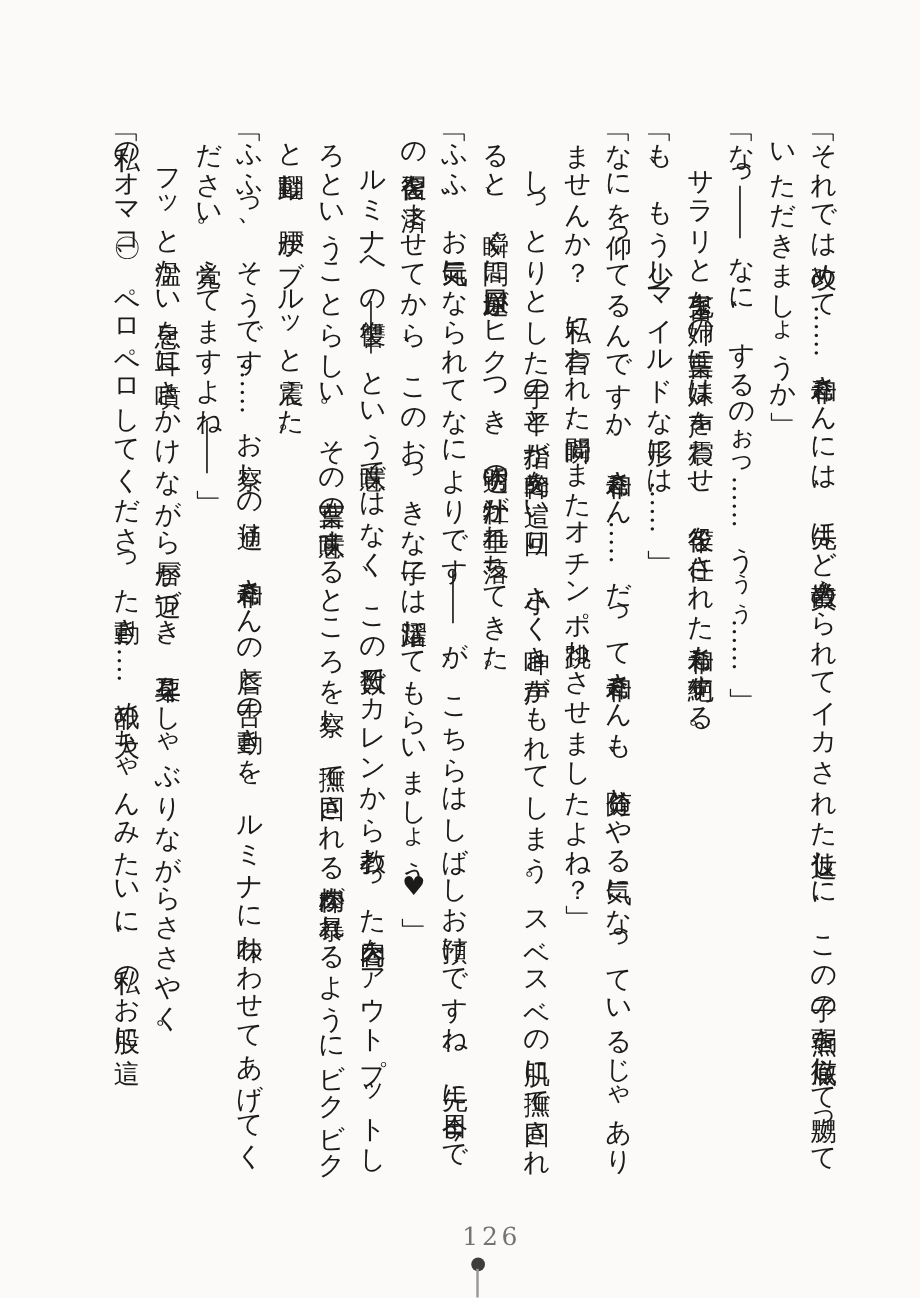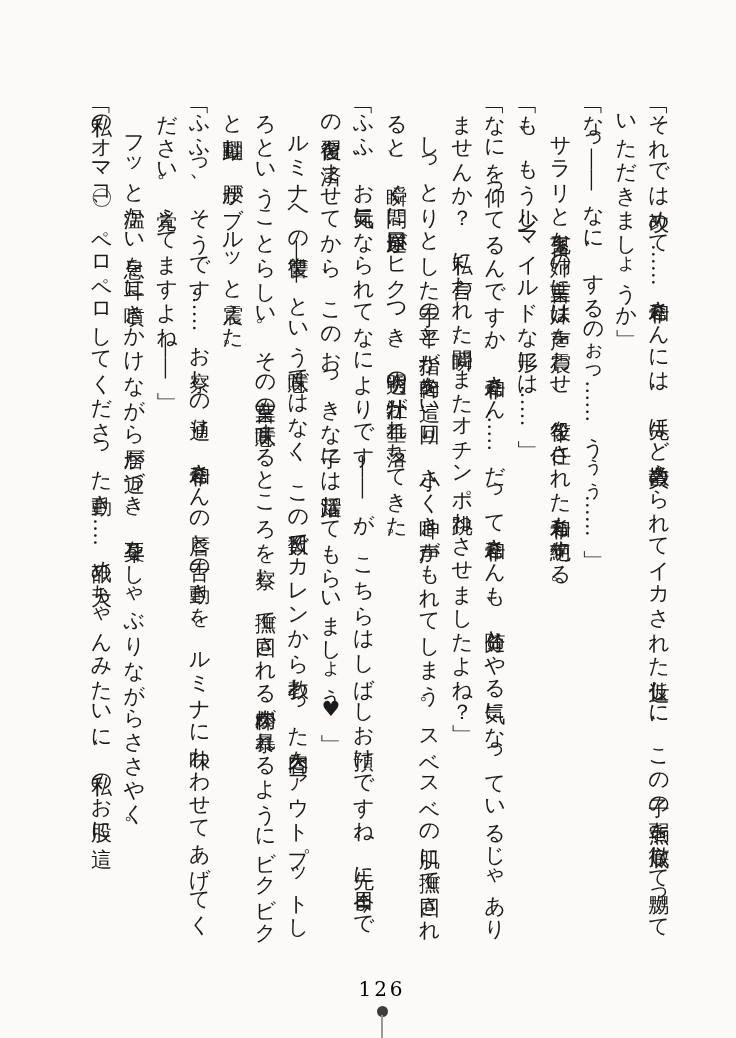--- a/index.html
+++ b/index.html
@@ -37,24 +37,24 @@
     padding: 0;
   }
   .text-block p.indent {
     text-indent: 1em;
   }
   .page-number {
     position: absolute;
     top: 977px;
     left: 347px;
     width: 70px;
-    text-align: center;
+    text-align: right;
     font-size: 20px;
     letter-spacing: 3px;
-    color: #000000;
+    color: #737373;
     font-family: "DejaVu Serif", "Liberation Serif", serif;
   }
   .pin-dot {
     position: absolute;
     left: 377px;
     top: 1006px;
     width: 11px;
     height: 11px;
     border-radius: 50%;
     background: #3d3d3d;

